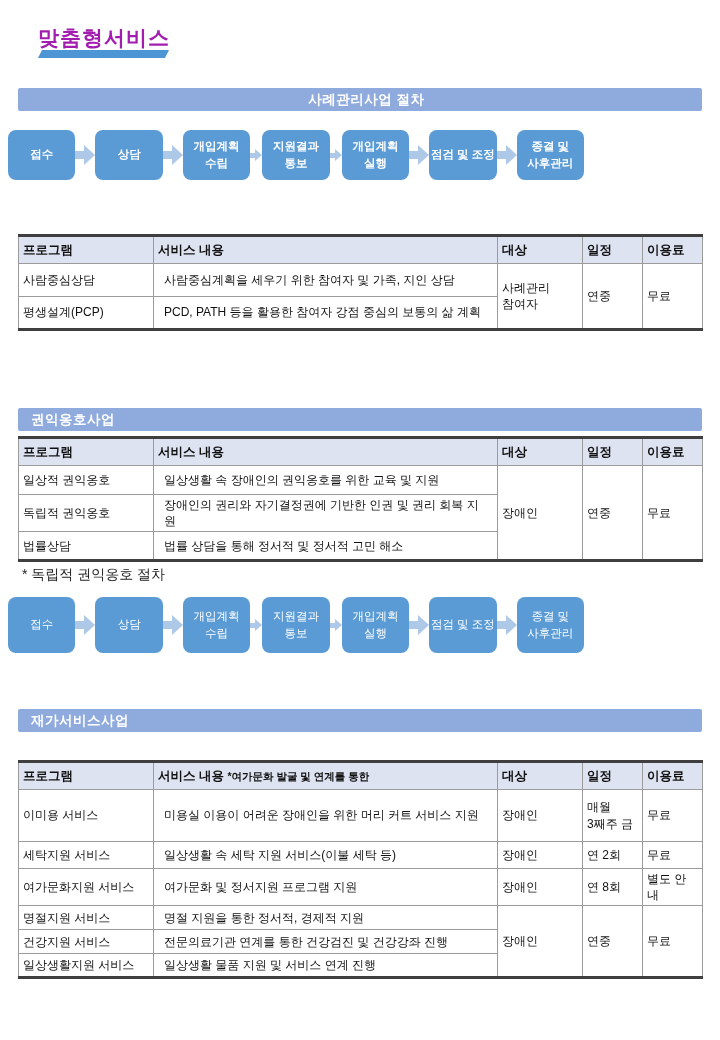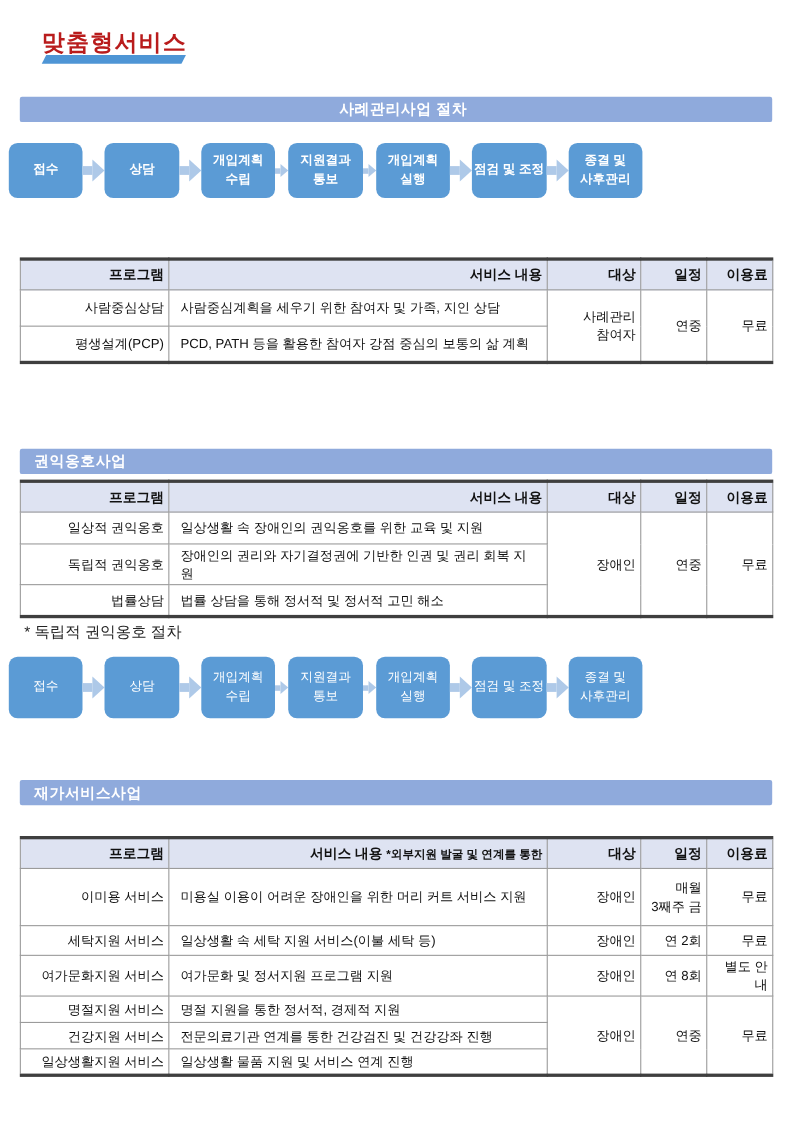--- a/index.html
+++ b/index.html
@@ -1,19 +1,19 @@
 <!DOCTYPE html>
 <html><head>
 <meta charset="utf-8">
 <style>
   html,body{margin:0;padding:0;background:#ffffff;}
   .page{position:relative;width:720px;height:1040px;background:#fff;overflow:hidden;
         font-family:"Liberation Sans","DejaVu Sans",sans-serif;color:#1a1a1a;}
 
-  .title{position:absolute;left:38px;top:24px;font-size:21px;font-weight:bold;letter-spacing:1px;color:#b91c1c;}
+  .title{position:absolute;left:38px;top:24px;font-size:21px;font-weight:bold;letter-spacing:1px;color:#a21caf;}
   .title-underline{position:absolute;left:40px;top:50px;width:127px;height:8px;background:#4e95d5;
         transform:skewX(-27deg);}
 
   .section-bar{position:absolute;left:18px;width:684px;height:23px;background:#8faadc;border-radius:2px;
         color:#ffffff;font-weight:bold;font-size:13.5px;line-height:23px;padding-left:13px;box-sizing:border-box;
         letter-spacing:0.5px;}
 
   .flow{position:absolute;left:8px;width:576px;display:flex;justify-content:space-between;align-items:center;}
   .fbox{width:70px;height:100%;background:#5b9bd5;border-radius:8px;color:#fff;
         display:flex;align-items:center;justify-content:center;text-align:center;
@@ -25,21 +25,21 @@
         border-left:11px solid #aec9e8;}
   .arrow.thin .tail{width:5px;height:5px;}
   .arrow.thin .head{border-top:6px solid transparent;border-bottom:6px solid transparent;
         border-left:7px solid #aec9e8;}
 
   .note{position:absolute;left:22px;font-size:14px;color:#222;}
 
   .tablewrap{position:absolute;left:18px;width:684px;}
   table.dtable{width:684px;border-collapse:collapse;table-layout:fixed;
         border-top:3px solid #3f3f3f;border-bottom:3px solid #3f3f3f;}
-  .dtable th,.dtable td{border:1px solid #9b9b9b;font-size:12px;text-align:right;vertical-align:middle;
+  .dtable th,.dtable td{border:1px solid #9b9b9b;font-size:12px;text-align:left;vertical-align:middle;
         white-space:pre-line;padding:2px 4px;line-height:1.35;color:#111;}
   .dtable th{background:#dee3f2;font-weight:bold;font-size:12.5px;}
   .dtable td.left{text-align:left;padding:2px 10px;}
   .dtable .small{font-size:10.5px;font-weight:bold;}
 
   #t1 thead tr{height:28px;} #t1 tbody tr{height:33px;}
   #t2 thead tr{height:28px;} #t2 tbody tr{height:29px;}
   #t3 thead tr{height:28px;}
   #t3 tbody tr:nth-child(1){height:52px;}
   #t3 tbody tr:nth-child(2){height:27px;}
@@ -223,21 +223,21 @@
         <colgroup>
           <col style="width: 135px;">
           <col style="width: 344px;">
           <col style="width: 85px;">
           <col style="width: 60px;">
           <col style="width: 60px;">
         </colgroup>
         <thead>
           <tr>
             <th>프로그램</th>
-            <th>서비스 내용 <span class="small">*외부지원 발굴 및 연계를 통한</span></th>
+            <th>서비스 내용 <span class="small">*여가문화 발굴 및 연계를 통한</span></th>
             <th>대상</th>
             <th>일정</th>
             <th>이용료</th>
           </tr>
         </thead>
         <tbody>
           <tr>
             <td>이미용 서비스</td>
             <td class="left">미용실 이용이 어려운 장애인을 위한 머리 커트 서비스 지원</td>
             <td>장애인</td>

